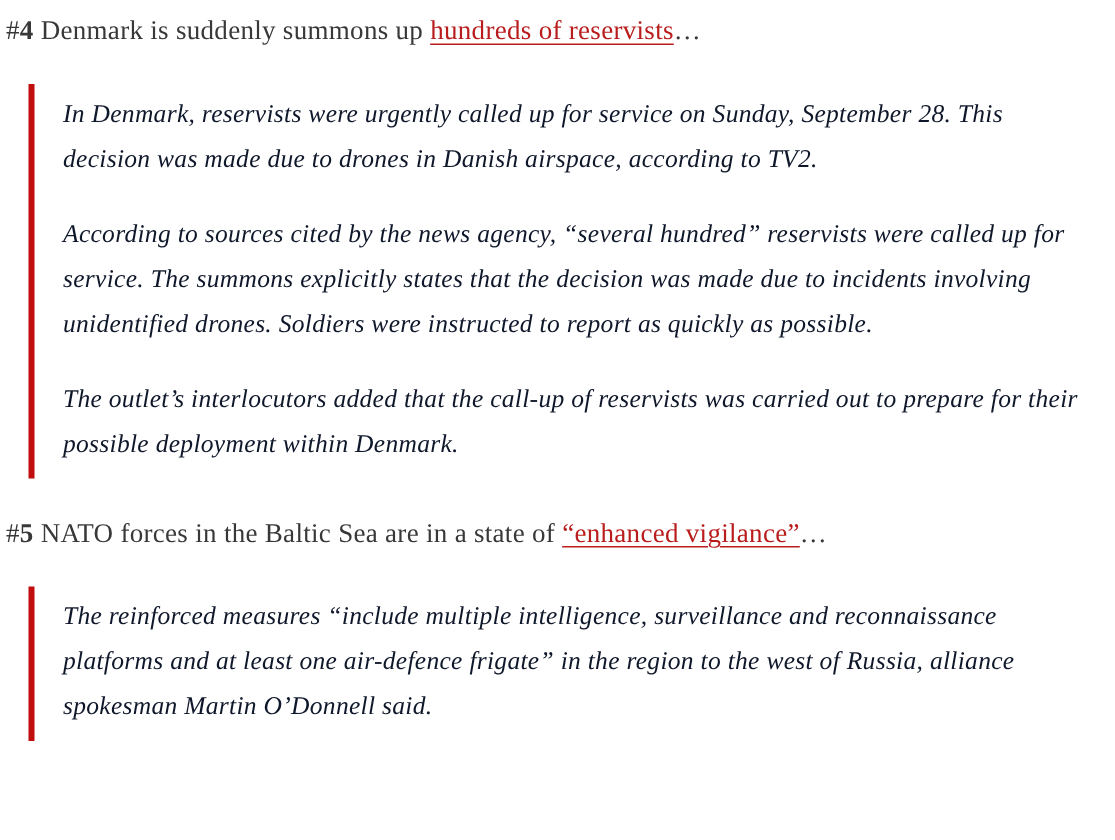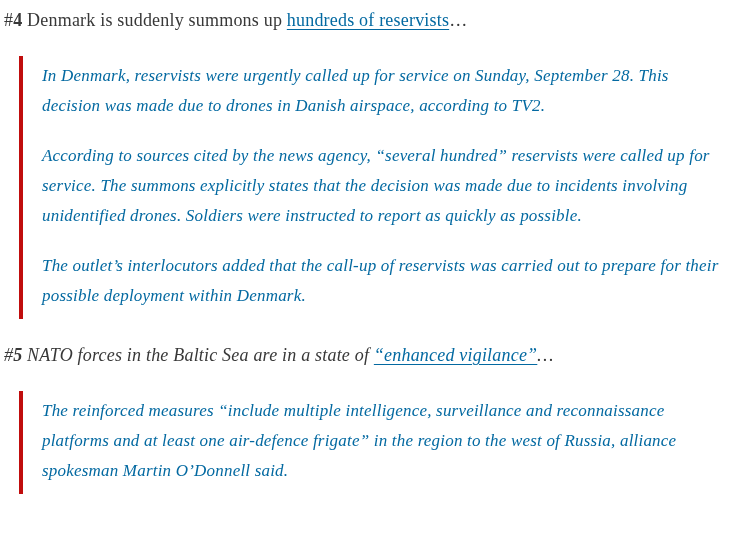--- a/index.html
+++ b/index.html
@@ -23,43 +23,42 @@
     line-height: 28px;
     margin: 0;
     color: #383838;
     font-weight: normal;
     letter-spacing: 0.2px;
   }
   .item-heading .item-number {
     font-weight: bold;
   }
   .source-link {
-    color: #0369a1;
+    color: #b91c1c;
     text-decoration: underline;
     text-underline-offset: 3px;
     cursor: pointer;
   }
   blockquote.quote-block {
     margin: 22px 0 22px 15px;
     border-left: 4px solid #c00d0d;
     padding: 5px 0 8px 19px;
   }
   blockquote.quote-block p {
     font-style: italic;
     font-size: 17px;
     line-height: 30px;
     margin: 20px 0;
-    color: #0369a1;
+    color: #0f172a;
     letter-spacing: 0.2px;
   }
   blockquote.quote-block p:first-child { margin-top: 0; }
   blockquote.quote-block p:last-child { margin-bottom: 0; }
   .item-section + .item-section .item-heading {
     margin-top: 0;
-    font-style: italic;
   }
 </style>
 </head>
 <body>
 
 <div class="article-body">
 
   <section class="item-section">
     <p class="item-heading"><span>#</span><span class="item-number">4</span><span> Denmark is suddenly summons up </span><a class="source-link">hundreds of reservists</a><span>…</span></p>
 

